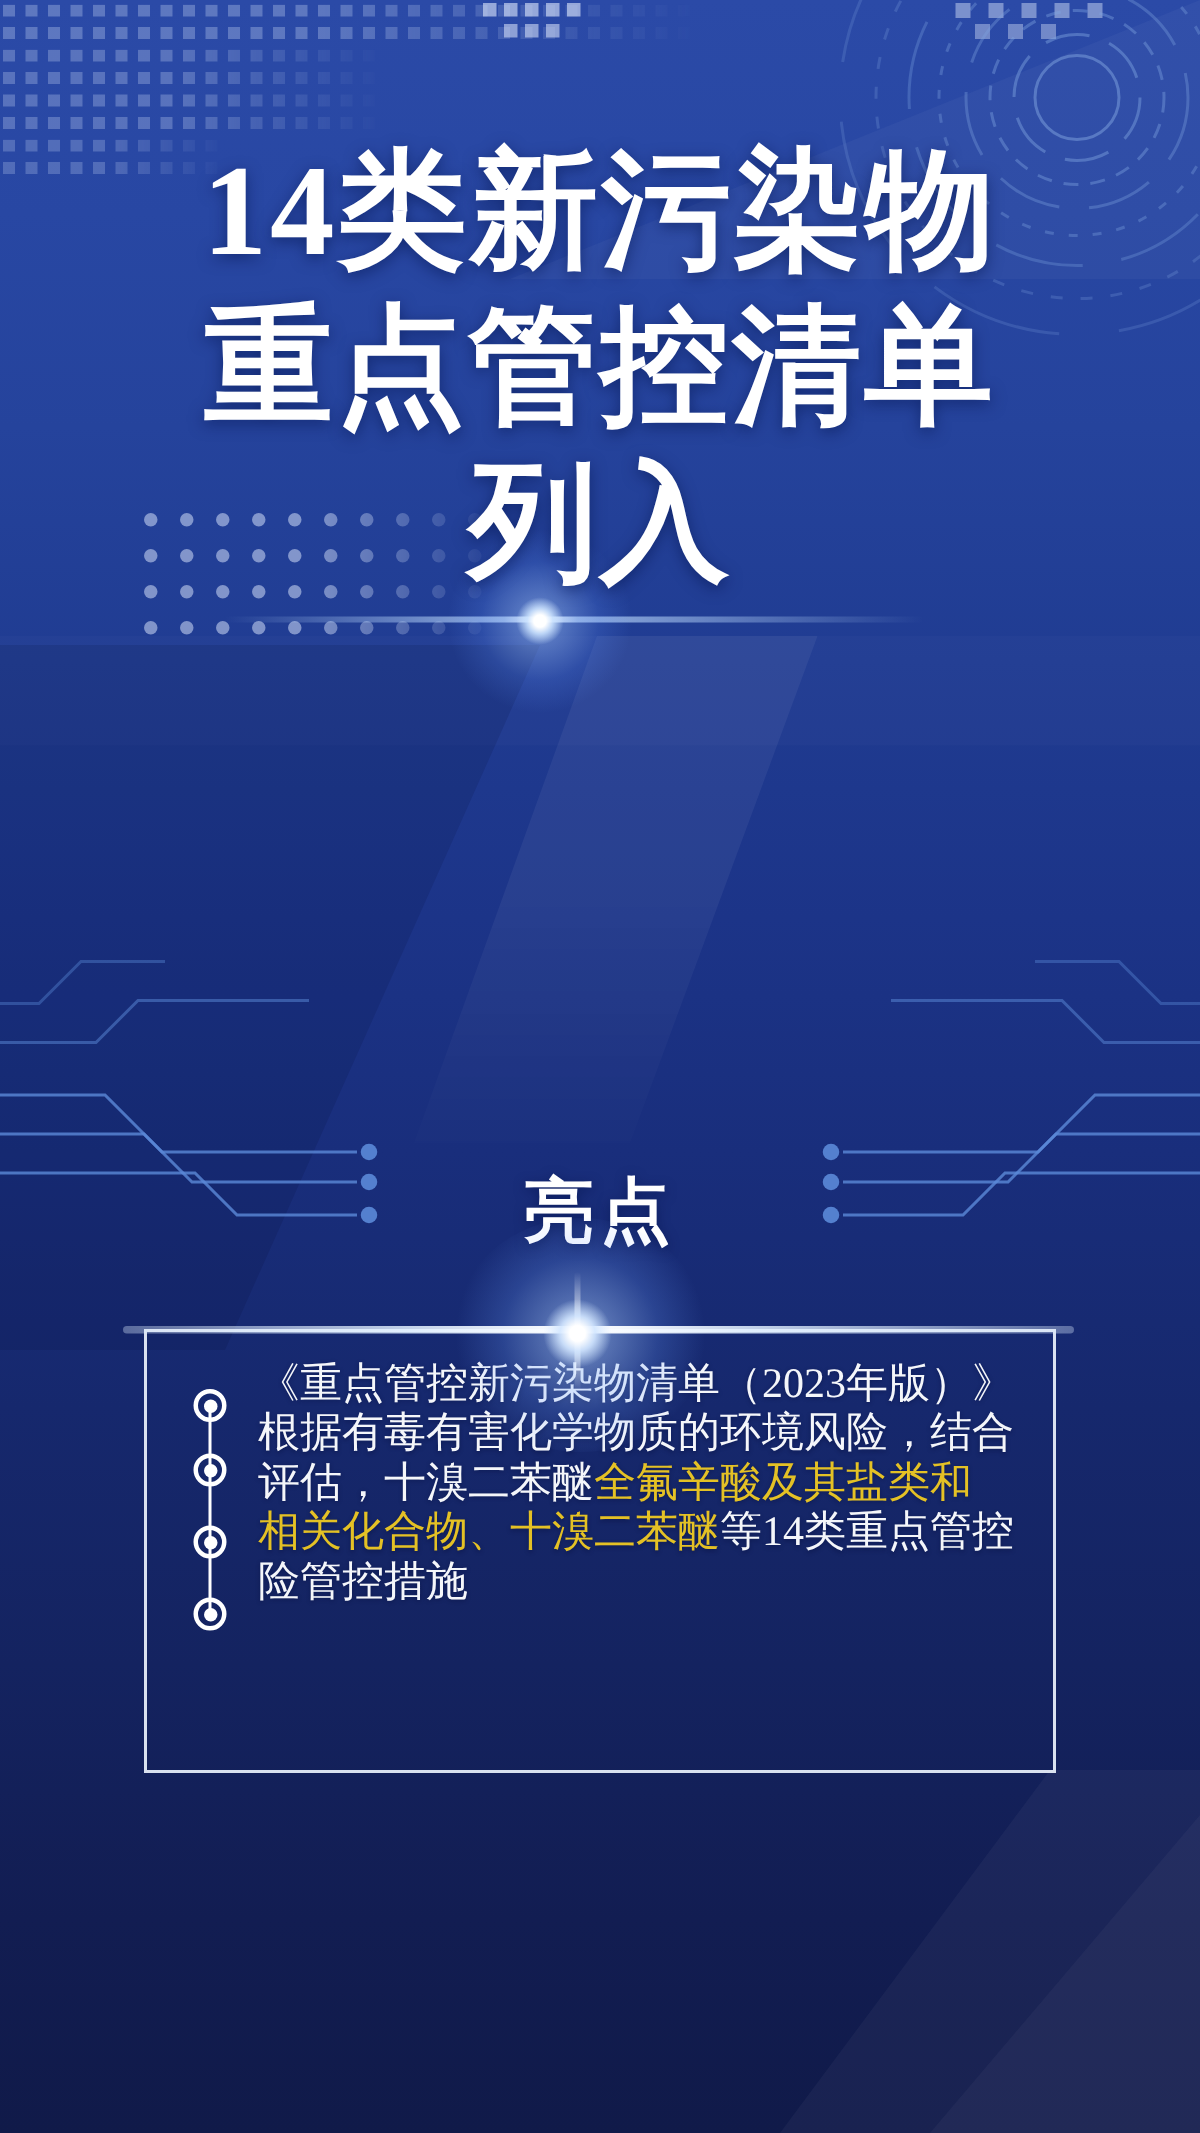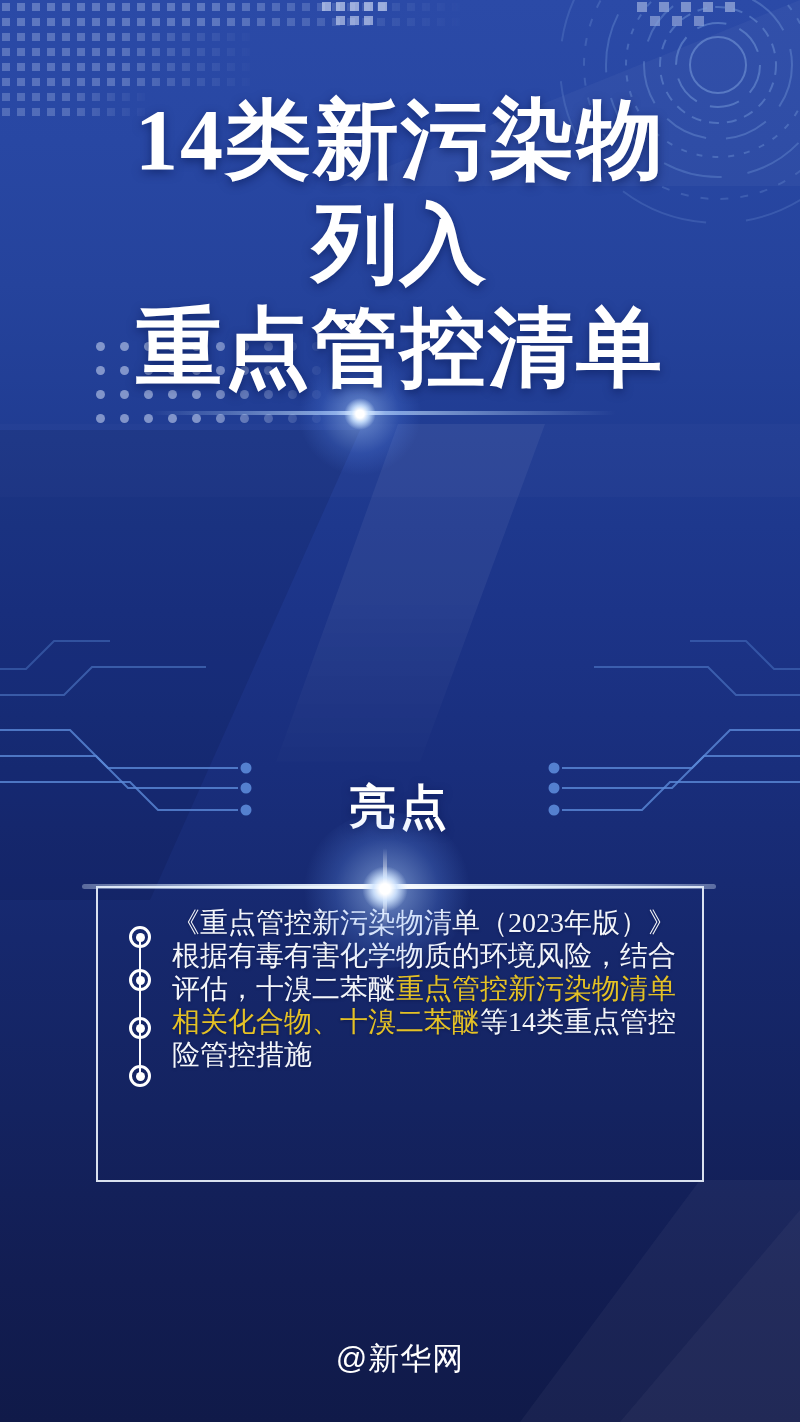--- a/index.html
+++ b/index.html
@@ -344,40 +344,39 @@
       <circle cx="554" cy="174" r="5.5" opacity=".9"></circle>
     </g>
   </svg>
 
   <div class="flare streak-sm"></div>
   <div class="flare glow-sm"></div>
   <div class="flare core-sm"></div>
 
   <div class="title">
     <div>14类新污染物</div>
+    <div>重点管控清单</div>
     <div>列入</div>
-    <div>重点管控清单</div>
   </div>
 
   <div class="section-heading">亮点</div>
 
   <div class="box"></div>
   <div class="timeline-line"></div>
   <div class="node n1"></div>
   <div class="node n2"></div>
   <div class="node n3"></div>
   <div class="node n4"></div>
   <div class="box-text">
       <div class="rich-line"><span>《重点管控新污染物清单（2023年版）》</span></div>
       <div class="rich-line"><span>根据有毒有害化学物质的环境风险，结合</span></div>
-      <div class="rich-line"><span>评估，十溴二苯醚</span><span class="hl">重点管控新污染物清单</span></div>
+      <div class="rich-line"><span>评估，十溴二苯醚</span><span class="hl">全氟辛酸及其盐类和</span></div>
       <div class="rich-line"><span class="hl">相关化合物、十溴二苯醚</span><span>等14类重点管控</span></div>
       <div class="rich-line"><span>险管控措施</span></div>
     </div>
 
   <div class="flare glow-lg"></div>
   <div class="flare streak-lg"></div>
   <div class="flare glint-lg"></div>
   <div class="flare core-lg"></div>
 
-  <div class="watermark">@新华网</div>
 
 </div>
 
 </body></html>

